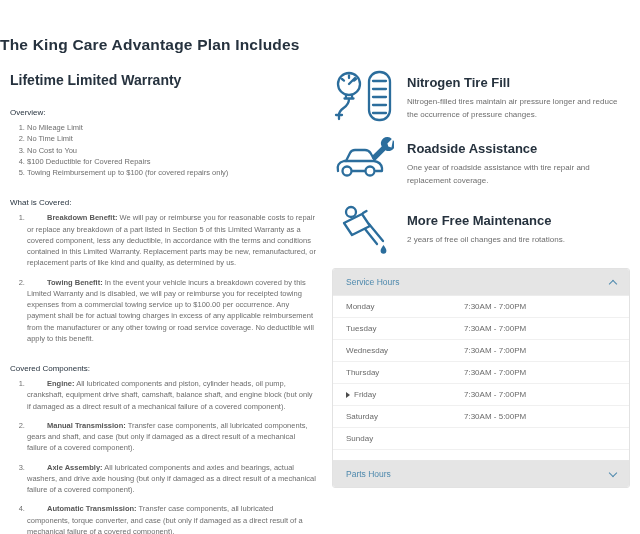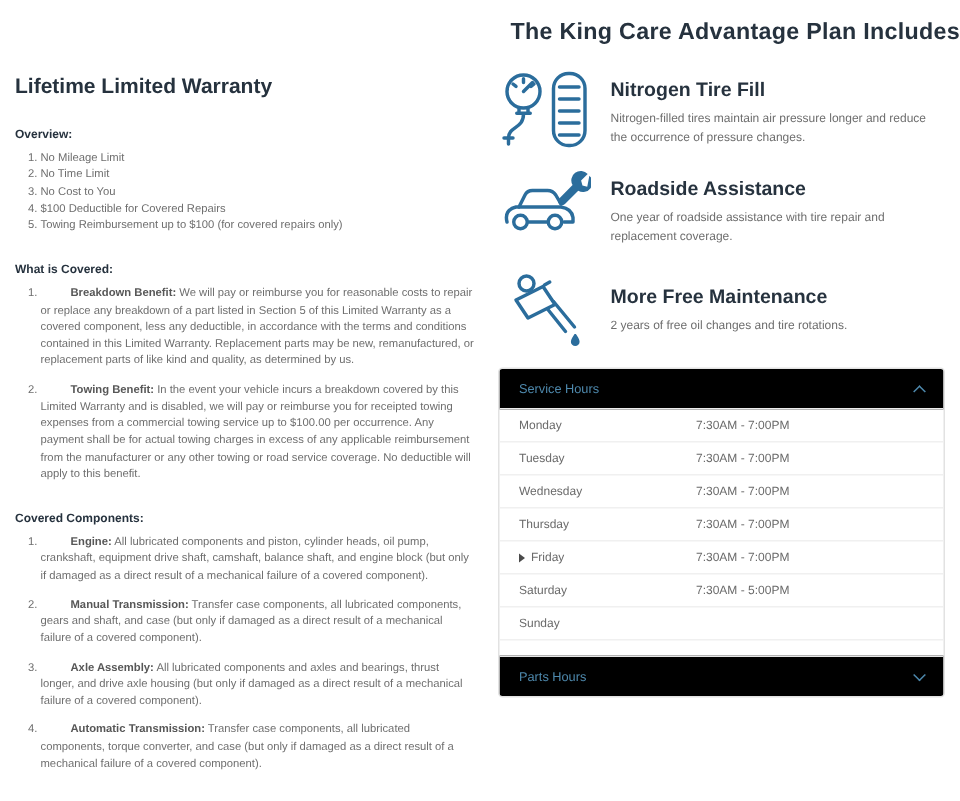--- a/index.html
+++ b/index.html
@@ -4,47 +4,48 @@
 <style>
   * { margin:0; padding:0; box-sizing:border-box; }
   html,body { width:640px; height:534px; }
   body {
     background:#ffffff;
     font-family:"Liberation Sans", sans-serif;
     overflow:hidden;
     color:#6e6e6e;
   }
   .page-title {
-    text-align:right;
+    text-align:left;
     padding-top:13px;
     font-size:15.5px;
     font-weight:bold;
     color:#26323e;
     letter-spacing:.2px;
+    margin-top:23px;
   }
   .content { display:flex; padding:16px 10px 0 10px; gap:16px; }
   .left-col { width:306px; flex-shrink:0; }
   .right-col { flex:1; min-width:0; }
 
   .section-title { font-size:14px; color:#26323e; font-weight:bold; margin:2px 0 12px; }
-  .sub-label { font-size:8px; font-weight:bold; color:#26323e; margin:20px 0 5px; }
+  .sub-label { font-size:8px; font-weight:normal; color:#26323e; margin:20px 0 5px; }
   ol.plain { padding-left:17px; margin:0 0 4px; list-style:decimal; }
   ol.plain li { font-size:7.5px; color:#6e6e6e; line-height:1.5; }
   ol.spaced li { margin-bottom:8px; }
   .b { font-weight:bold; color:#575757;padding-left:20px; }
 
   .feature { display:flex; gap:13px; margin-bottom:14px;align-items:center; }
   .f-icon { width:62px; height:52px; flex-shrink:0; display:flex; justify-content:center; align-items:flex-start; }
   .f-title { font-size:13px; font-weight:bold; color:#26323e; margin:4px 0 6px; }
   .f-text { font-size:8px; color:#6e6e6e; line-height:1.55; }
 
   .hours-card { border:1px solid #e2e2e2; border-radius:3px; margin-top:2px; overflow:hidden; background:#fff; }
   .acc-header {
     display:flex; justify-content:space-between; align-items:center;
-    background:#000000; padding:8px 13px; cursor:pointer;text-align:center;
+    background:#e5e5e5; padding:8px 13px; cursor:pointer;text-align:center;
   }
   .acc-header.bordered { border-top:1px solid #e6e6e6; }
   .acc-header.first { border-bottom:1px solid #ececec; }
   .acc-label { color:#4e89ad; font-size:8.5px; }
   .chev { width:6px; height:6px; border-right:1.4px solid #4e89ad; border-bottom:1.4px solid #4e89ad; display:inline-block; }
   .chev.up { transform:rotate(-135deg); margin-top:3px; }
   .chev.down { transform:rotate(45deg); margin-bottom:2px; }
 
   .hrow { display:flex; align-items:center; padding:6px 13px; border-bottom:1px solid #f0f0f0; font-size:8px; color:#6a6a6a; }
   .hrow:last-of-type { border-bottom:none; }
@@ -82,21 +83,21 @@
     <div class="sub-label">What is Covered:</div>
     <ol class="plain spaced">
       <li><span class="b">Breakdown Benefit:</span><span> We will pay or reimburse you for reasonable costs to repair or replace any breakdown of a part listed in Section 5 of this Limited Warranty as a covered component, less any deductible, in accordance with the terms and conditions contained in this Limited Warranty. Replacement parts may be new, remanufactured, or replacement parts of like kind and quality, as determined by us.</span></li>
       <li><span class="b">Towing Benefit:</span><span> In the event your vehicle incurs a breakdown covered by this Limited Warranty and is disabled, we will pay or reimburse you for receipted towing expenses from a commercial towing service up to $100.00 per occurrence. Any payment shall be for actual towing charges in excess of any applicable reimbursement from the manufacturer or any other towing or road service coverage. No deductible will apply to this benefit.</span></li>
     </ol>
 
     <div class="sub-label">Covered Components:</div>
     <ol class="plain spaced">
       <li><span class="b">Engine:</span><span> All lubricated components and piston, cylinder heads, oil pump, crankshaft, equipment drive shaft, camshaft, balance shaft, and engine block (but only if damaged as a direct result of a mechanical failure of a covered component).</span></li>
       <li><span class="b">Manual Transmission:</span><span> Transfer case components, all lubricated components, gears and shaft, and case (but only if damaged as a direct result of a mechanical failure of a covered component).</span></li>
-      <li><span class="b">Axle Assembly:</span><span> All lubricated components and axles and bearings, thrust longer, and drive axle housing (but only if damaged as a direct result of a mechanical failure of a covered component).</span></li>
+      <li><span class="b">Axle Assembly:</span><span> All lubricated components and axles and bearings, actual washers, and drive axle housing (but only if damaged as a direct result of a mechanical failure of a covered component).</span></li>
       <li><span class="b">Automatic Transmission:</span><span> Transfer case components, all lubricated components, torque converter, and case (but only if damaged as a direct result of a mechanical failure of a covered component).</span></li>
     </ol>
   </div>
 
   <div class="right-col">
 
     <div class="feature">
       <div class="f-icon">
         <svg width="58" height="52" viewBox="0 0 58 52" fill="none" stroke="#2b6d9c" stroke-width="2.3" stroke-linecap="round" stroke-linejoin="round">
           <rect x="35" y="2" width="21" height="48" rx="10"></rect>

